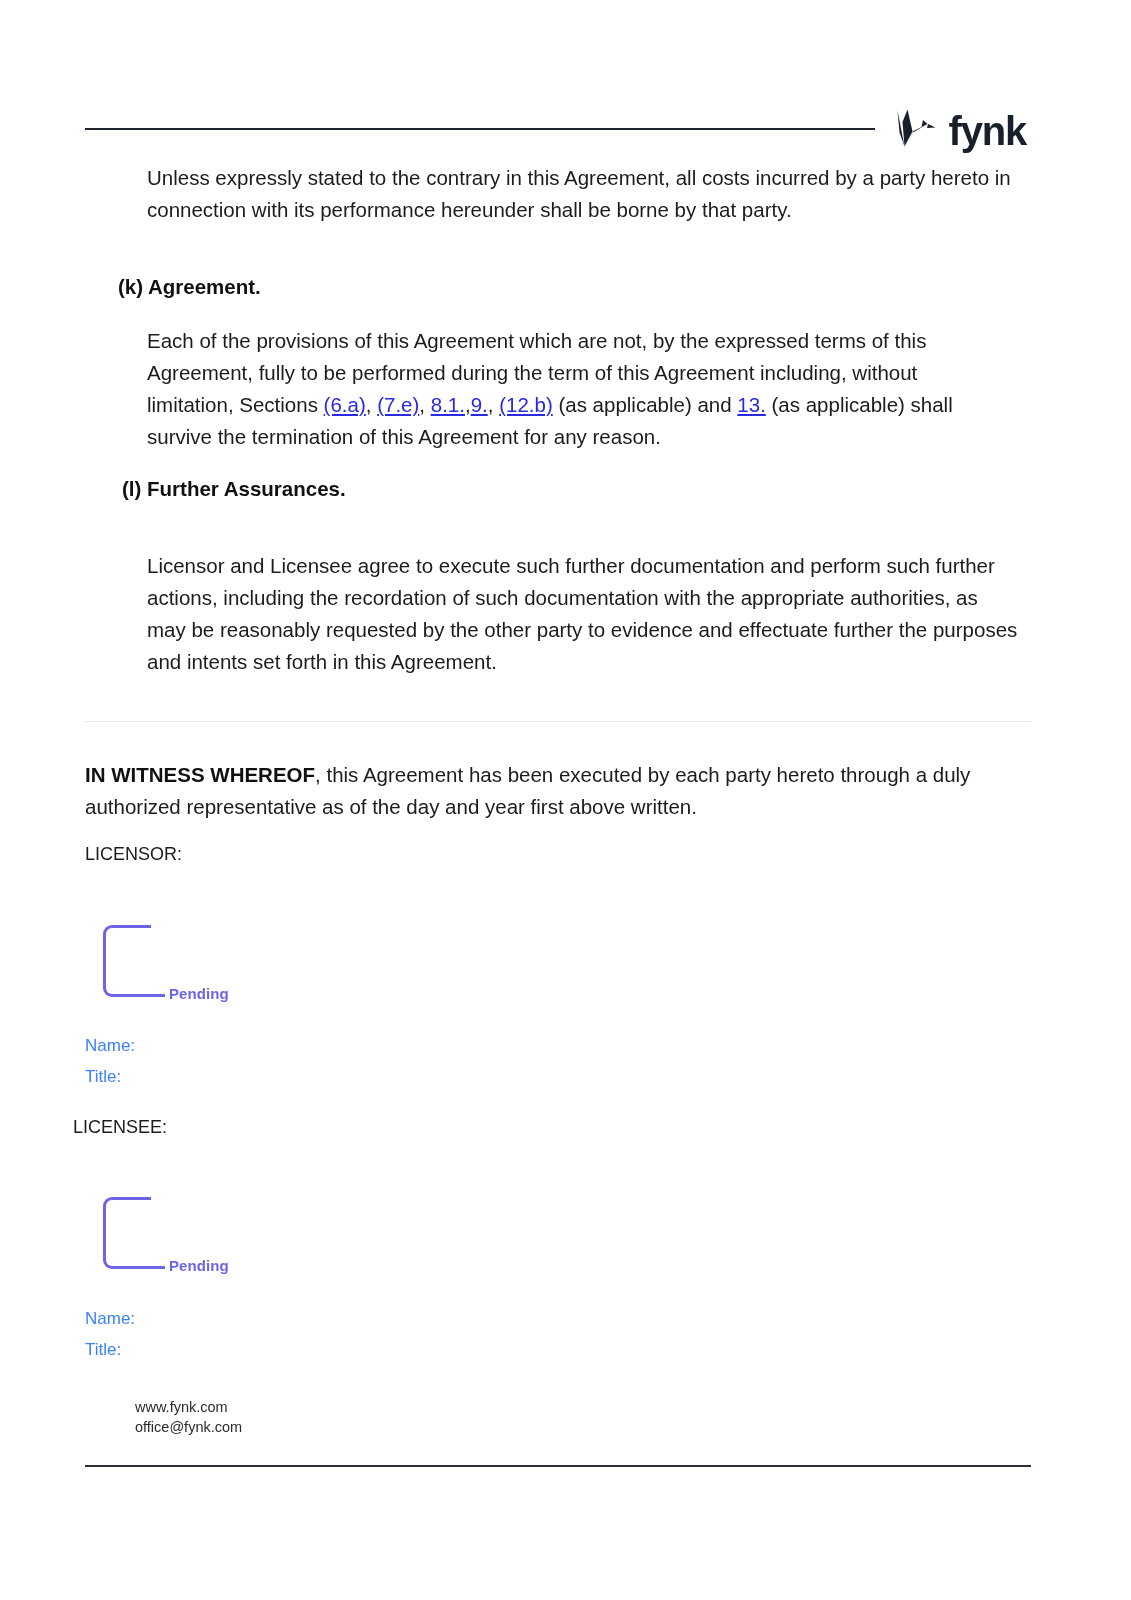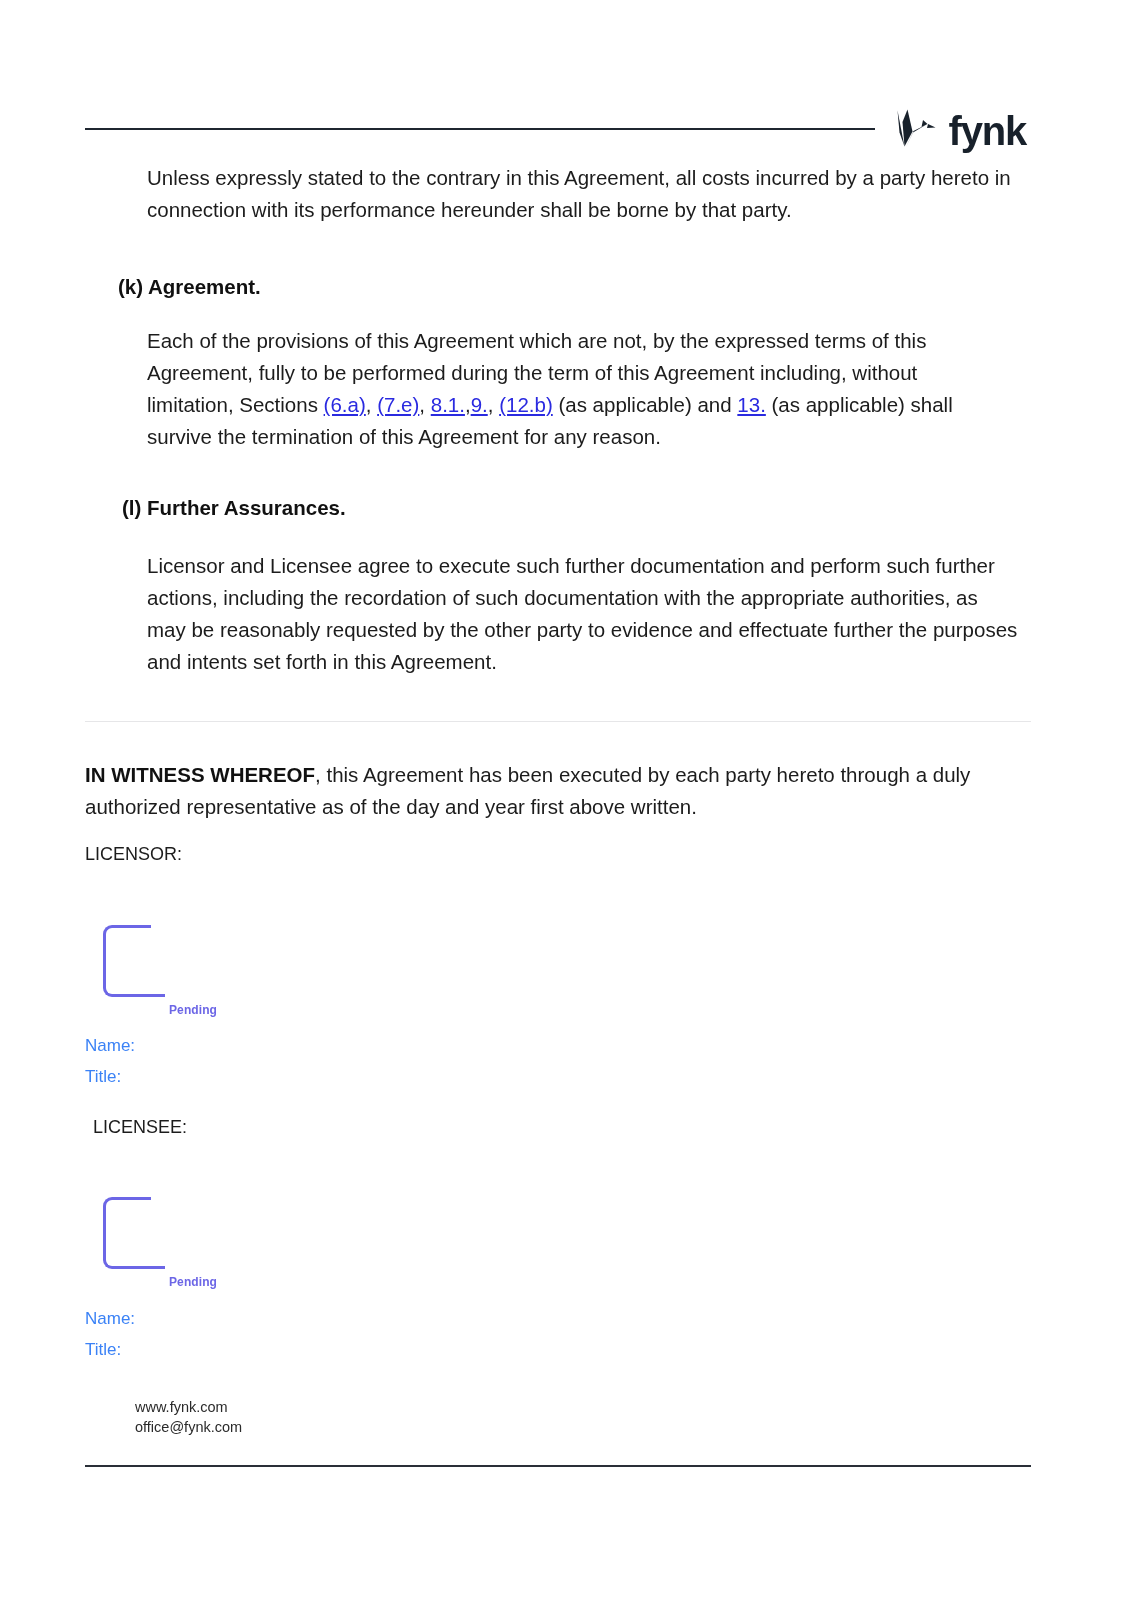--- a/index.html
+++ b/index.html
@@ -90,21 +90,21 @@
 
   h3.clause-head {
     position: absolute;
     margin: 0;
     font-size: 20.5px;
     line-height: 28px;
     font-weight: 700;
     color: #111111;
   }
   .h-survival { left: 118px; top: 269px; }
-  .h-further  { left: 122px; top: 490px; }
+  .h-further  { left: 122px; top: 471px; }
 
   .p-survival {
     left: 147px;
     top: 321px;
     width: 860px;
   }
   .p-further {
     left: 147px;
     top: 546px;
     width: 872px;
@@ -139,21 +139,21 @@
 
   .party-label {
     position: absolute;
     margin: 0;
     font-size: 18px;
     line-height: 28px;
     font-weight: 400;
     color: #1c1c1c;
   }
   .lbl-licensor { left: 85px; top: 836px; }
-  .lbl-licensee { left: 93px; top: 1109px; }
+  .lbl-licensee { left: 73px; top: 1109px; }
 
   
   .sig-block {
     position: absolute;
     width: 260px;
     height: 90px;
   }
   .sig-1 { left: 103px; top: 921px; }
   .sig-2 { left: 103px; top: 1193px; }
 
@@ -173,22 +173,22 @@
     position: absolute;
     left: 45px;
     top: 69px;
     width: 17px;
     height: 3px;
     background: #6c66e6;
   }
   .sig-status {
     position: absolute;
     left: 66px;
-    top: 76px;
-    font-size: 12px;
+    top: 60px;
+    font-size: 15px;
     font-weight: 700;
     color: #6c66e6;
     letter-spacing: 0.1px;
     line-height: 18px;
   }
 
   
   .nt {
     position: absolute;
     margin: 0;

